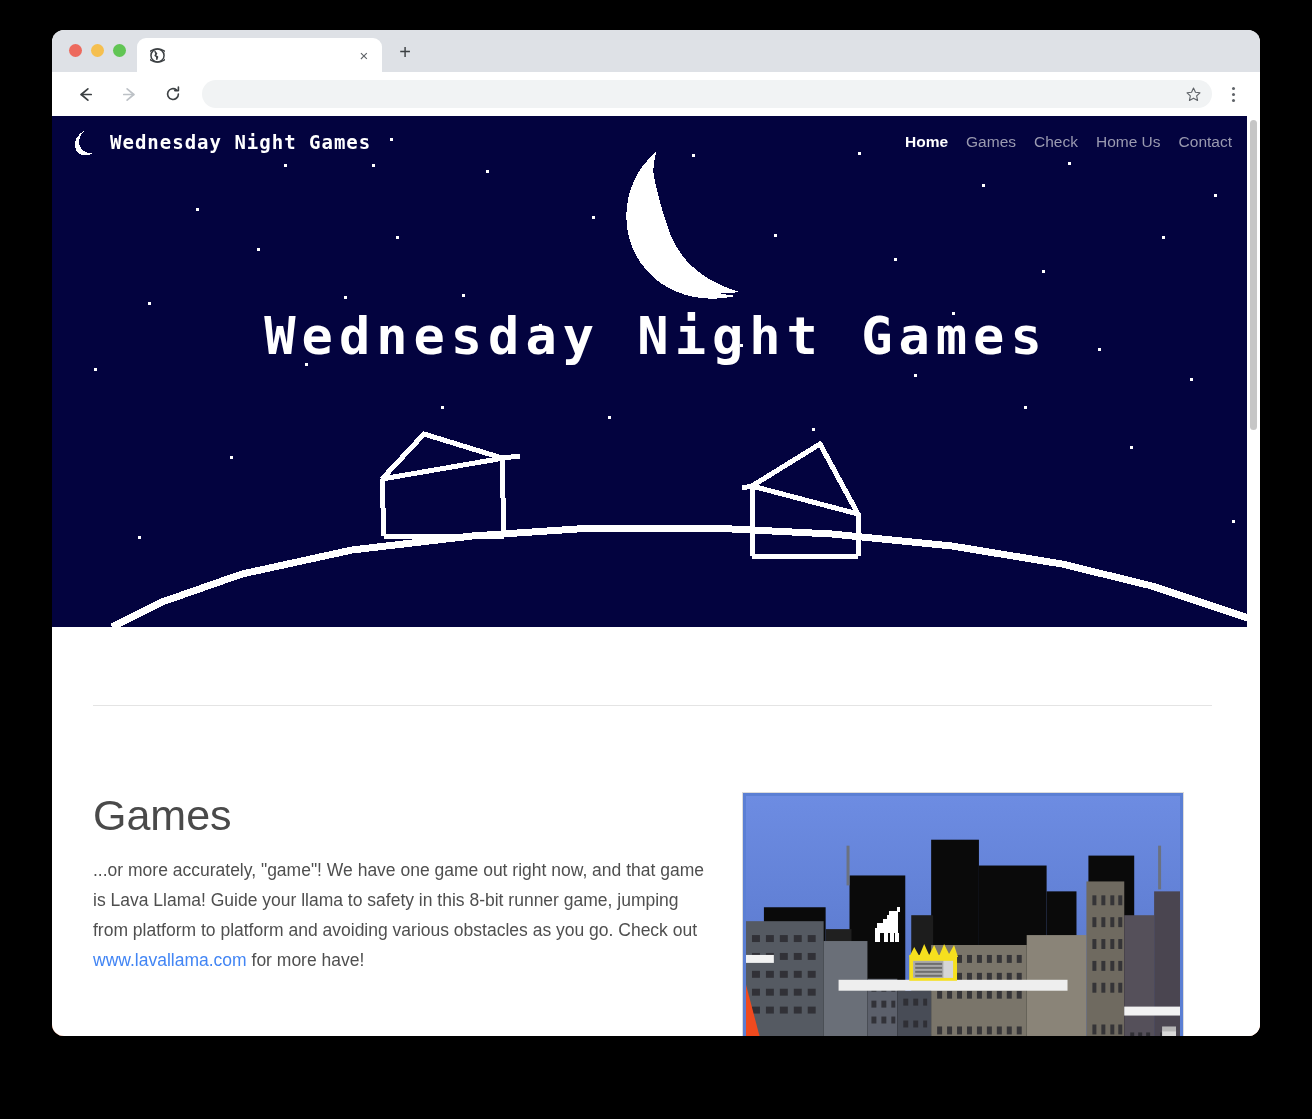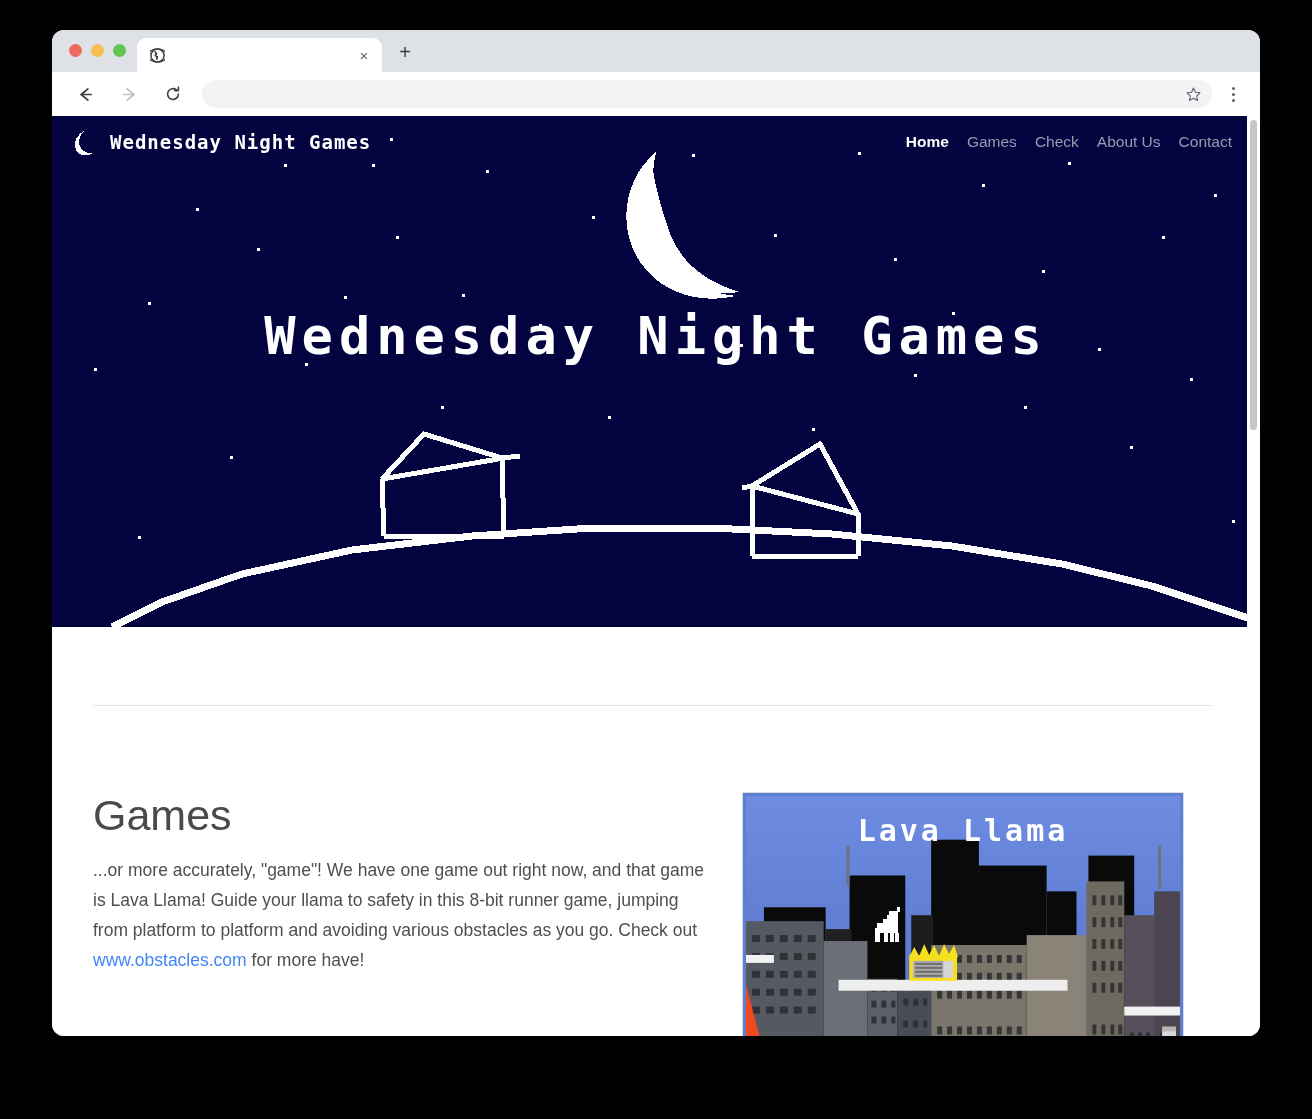--- a/index.html
+++ b/index.html
@@ -417,35 +417,35 @@
                          C17 27 11 22 11 15 C11 9 15 4 20 2 Z" fill="#ffffff" shape-rendering="crispEdges"></path>
               </svg>
             </span>
             <span class="brand-name">Wednesday Night Games</span>
           </div>
 
           <nav class="site-nav">
             <a class="nav-link active" href="#">Home</a>
             <a class="nav-link" href="#">Games</a>
             <a class="nav-link" href="#">Check</a>
-            <a class="nav-link" href="#">About Us</a>
+            <a class="nav-link" href="#">Home Us</a>
             <a class="nav-link" href="#">Contact</a>
           </nav>
         </div>
 
         <div class="hero-title">Wednesday Night Games</div>
       </div>
 
       <div class="content">
         <div class="divider"></div>
 
         <div class="section">
           <div class="section-text">
             <h1 class="section-title">Games</h1>
-            <p class="section-body"><span>...or more accurately, "game"! We have one game out right now, and that game is Lava Llama! Guide your llama to safety in this 8-bit runner game, jumping from platform to platform and avoiding various obstacles as you go. Check out </span><a href="#">www.obstacles.com</a><span> for more have!</span></p>
+            <p class="section-body"><span>...or more accurately, "game"! We have one game out right now, and that game is Lava Llama! Guide your llama to safety in this 8-bit runner game, jumping from platform to platform and avoiding various obstacles as you go. Check out </span><a href="#">www.lavallama.com</a><span> for more have!</span></p>
           </div>
 
           <div class="game-card">
             <div class="game-shot">
               <svg viewBox="0 0 436 304" preserveAspectRatio="none" style="position:absolute;inset:0;width:100%;height:100%;">
                 <defs>
                   <linearGradient id="sky" x1="0" y1="0" x2="0" y2="1">
                     <stop offset="0%" stop-color="#6d8ce2"></stop>
                     <stop offset="100%" stop-color="#4e6dc0"></stop>
                   </linearGradient>
@@ -674,21 +674,20 @@
                   <rect x="132" y="128" width="21" height="5"></rect>
                   <rect x="130" y="133" width="23" height="5"></rect>
                   <rect x="130" y="138" width="5" height="9"></rect>
                   <rect x="139" y="138" width="4" height="9"></rect>
                   <rect x="145" y="138" width="4" height="9"></rect>
                   <rect x="150" y="138" width="4" height="9"></rect>
                   <rect x="152" y="112" width="3" height="5"></rect>
                 </g>
               </svg>
 
-              <div class="game-title">Lava Llama</div>
             </div>
           </div>
         </div>
       </div>
 
       <div class="scrollbar-track">
         <div class="scrollbar-thumb"></div>
       </div>
     </div>
   </div>

